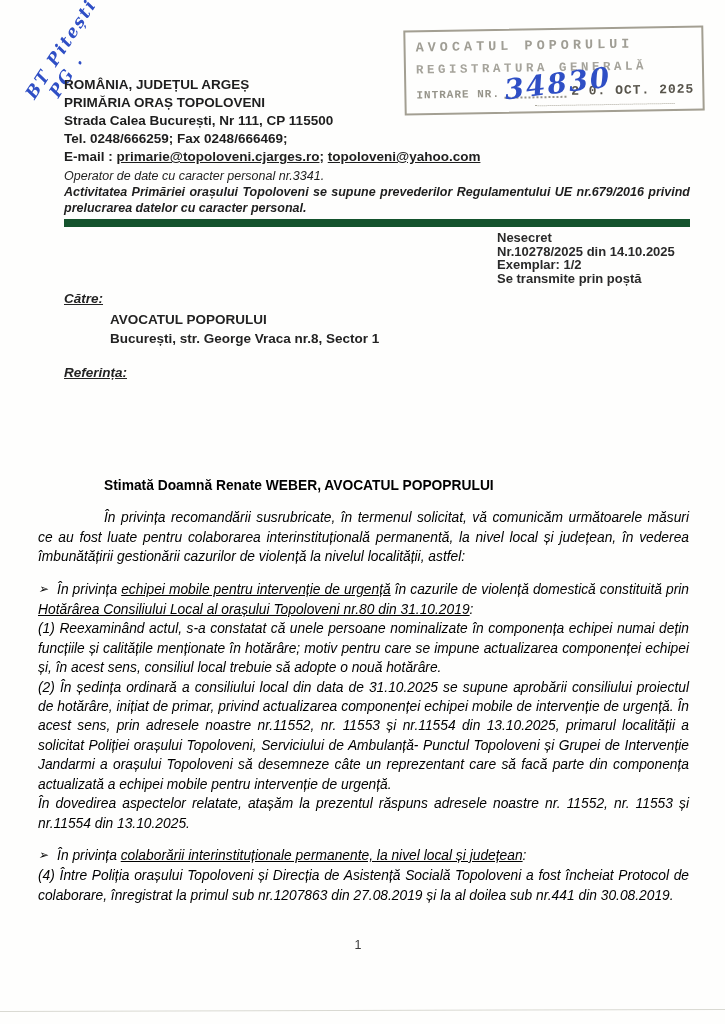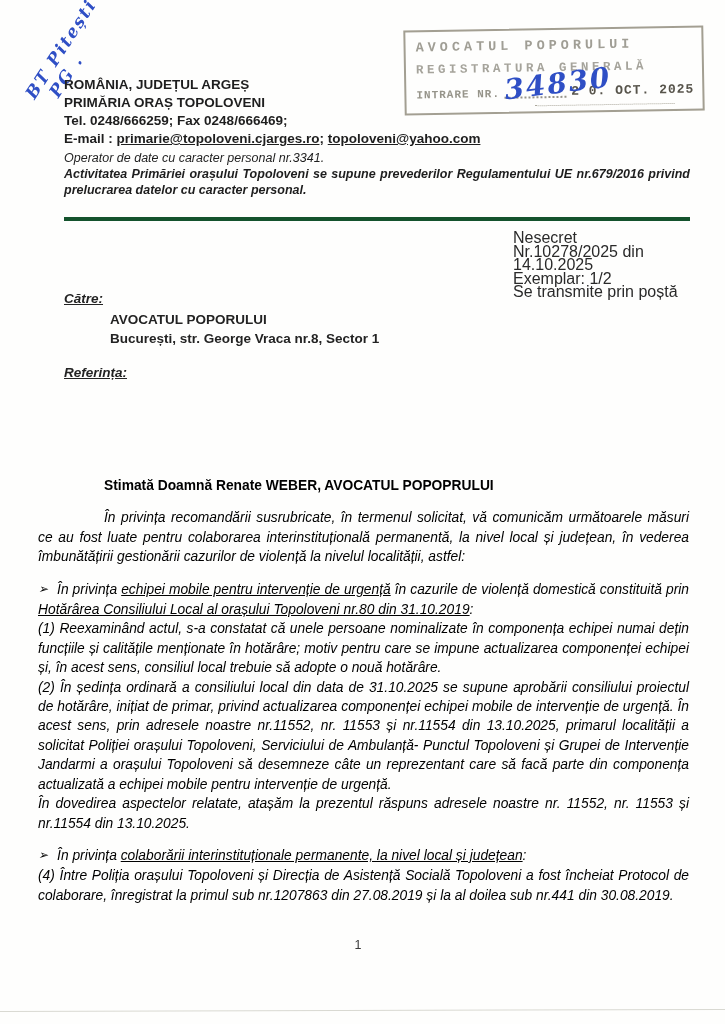--- a/index.html
+++ b/index.html
@@ -55,24 +55,24 @@
     font-style: italic; font-weight: 700;
     font-size: 28px; letter-spacing: 2px;
     transform: rotate(-6deg);
   }
   .stamp-micro { margin: 4px 0 0 118px; border-bottom: 1.5px dotted #aba89c; width: 140px; height: 2px; }
 
   
   .letterhead { position: absolute; left: 64px; top: 76px; width: 626px; font-weight: 700; font-size: 13.5px; line-height: 18px; color: #1e1e1e; }
   .u { text-decoration: underline; text-align: right; }
   .lh-op { font-style: italic; font-weight: 400; font-size: 12.5px; line-height: 16px; margin-top: 2px; }
-  .lh-gdpr { font-style: italic; font-weight: 700; font-size: 12.5px; line-height: 16px; text-align: justify; border-bottom: 4px solid #14532d; padding-bottom: 19px; }
+  .lh-gdpr { font-style: italic; font-weight: 700; font-size: 12.5px; line-height: 16px; text-align: justify; border-bottom: 8px solid #14532d; padding-bottom: 3px; }
 
   
-  .meta { position: absolute; left: 513px; top: 231px; font-size: 16px; font-weight: 400; line-height: 13.5px; color: #2a2a2a; }
+  .meta { position: absolute; left: 497px; top: 231px; font-size: 13px; font-weight: 700; line-height: 13.5px; color: #2a2a2a; }
 
   
   .sec { position: absolute; left: 64px; font-size: 13.5px; }
   .sec-label { font-style: italic; font-weight: 700; text-decoration: underline; }
   .sec .ind { margin-left: 46px; margin-top: 5px; font-weight: 700; line-height: 18.5px; }
   .sec .ind div { white-space: nowrap; }
   .recipient { top: 291px; }
   .reference { top: 365px; }
 
   
@@ -105,20 +105,21 @@
       <span class="stamp-dots"></span>
       <span class="stamp-date">2 0. OCT. 2025</span>
       <span class="stamp-number">34830</span>
     </div>
     <div class="stamp-micro"></div>
   </div>
 
   <div class="letterhead">
     <div>ROMÂNIA, JUDEȚUL ARGEȘ</div>
     <div>PRIMĂRIA ORAȘ TOPOLOVENI</div>
+    <div>Strada Calea București, Nr 111, CP 115500</div>
     <div>Tel. 0248/666259; Fax 0248/666469;</div>
     <div>
       <span>E-mail : </span><span class="u">primarie@topoloveni.cjarges.ro</span><span>; </span><span class="u">topoloveni@yahoo.com</span>
     </div>
     <div class="lh-op">Operator de date cu caracter personal nr.3341.</div>
     <div class="lh-gdpr">Activitatea Primăriei orașului Topoloveni se supune prevederilor Regulamentului UE nr.679/2016 privind prelucrarea datelor cu caracter personal.</div>
   </div>
 
   <div class="meta">
     <div>Nesecret</div>

